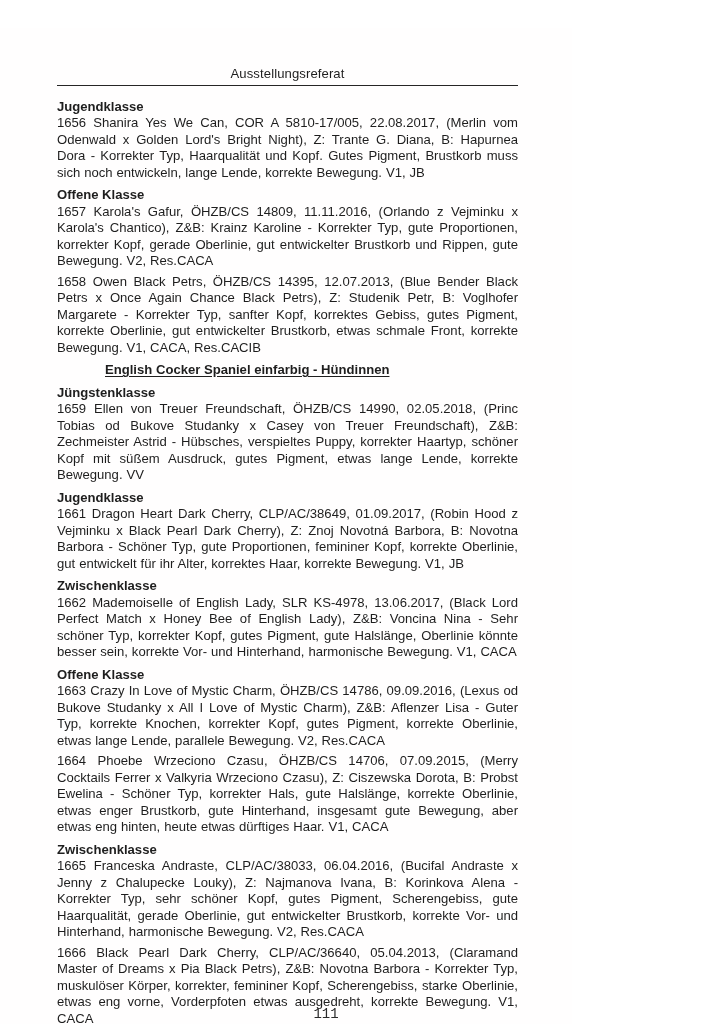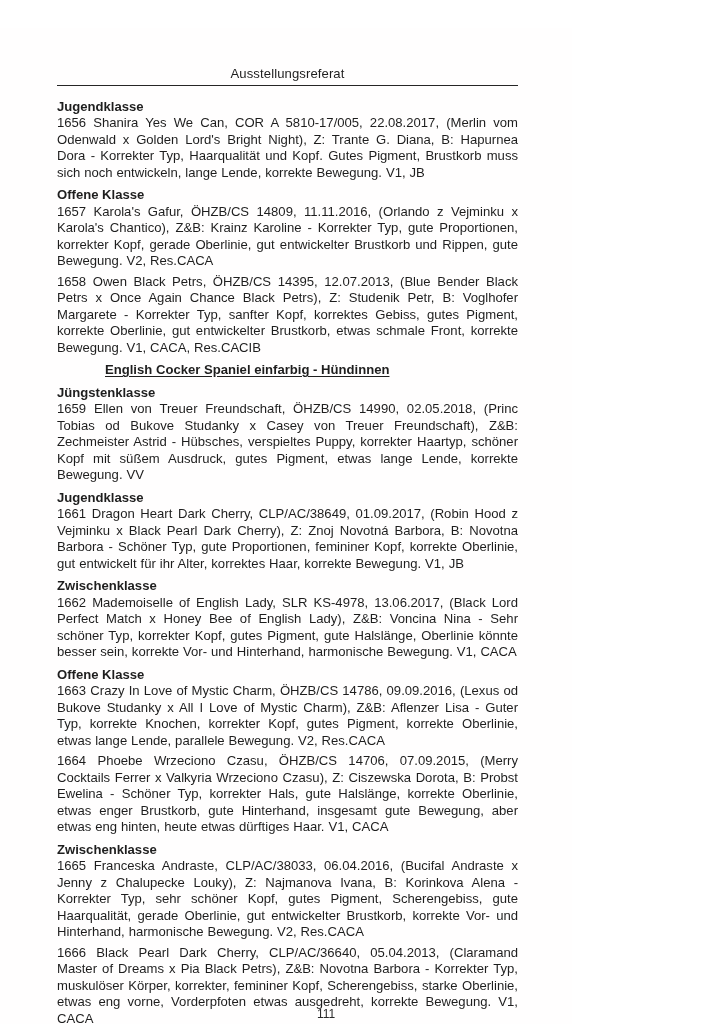--- a/index.html
+++ b/index.html
@@ -46,22 +46,22 @@
   .entry {
     text-align: justify;
     margin: 0 0 4px 0;
     word-spacing: 0.3px;
   }
   .footer-page-number {
     position: absolute;
     top: 978px;
     left: 326px;
     transform: translateX(-50%);
-    font-family: Liberation Sans, sans-serif;
-    font-size: 12px;
+    font-family: Liberation Mono, monospace;
+    font-size: 14px;
     color: #2a2a2a;
   }
 </style>
 </head>
 <body style="color: rgb(30, 30, 30);">
 
 <div class="page">
 
   <div class="header">
     <div class="header-title">Ausstellungsreferat</div>

